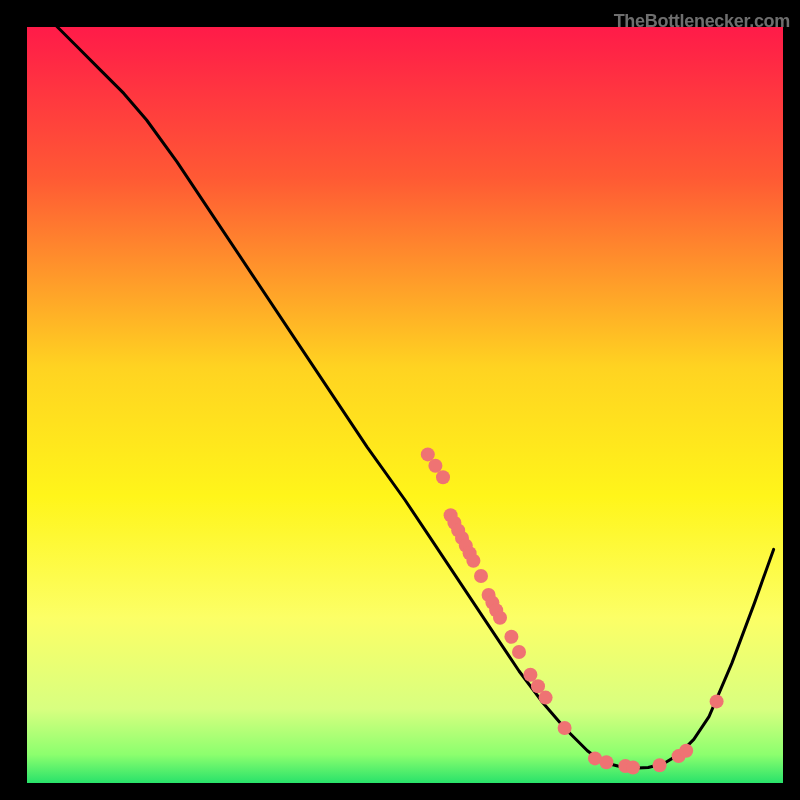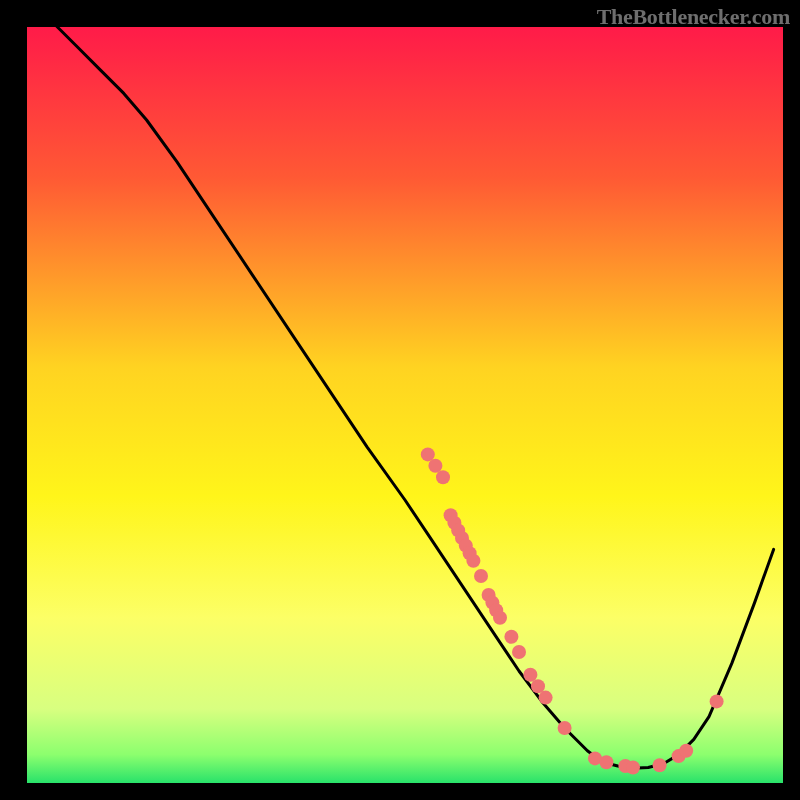--- a/index.html
+++ b/index.html
@@ -10,24 +10,24 @@
     background: #000;
     overflow: hidden;
   }
   .container {
     position: relative;
     width: 800px;
     height: 800px;
   }
   .watermark {
     position: absolute;
-    top: 4px;
+    top: 11px;
     right: 10px;
-    font-family: Liberation Serif, serif;
-    font-size: 22px;
+    font-family: Liberation Sans, sans-serif;
+    font-size: 18px;
     color: #6e6e6e;
     font-weight: 600;
     letter-spacing: -0.3px;
   }
   svg { display: block; }
 </style>
 </head>
 <body>
 
 <div class="container">

